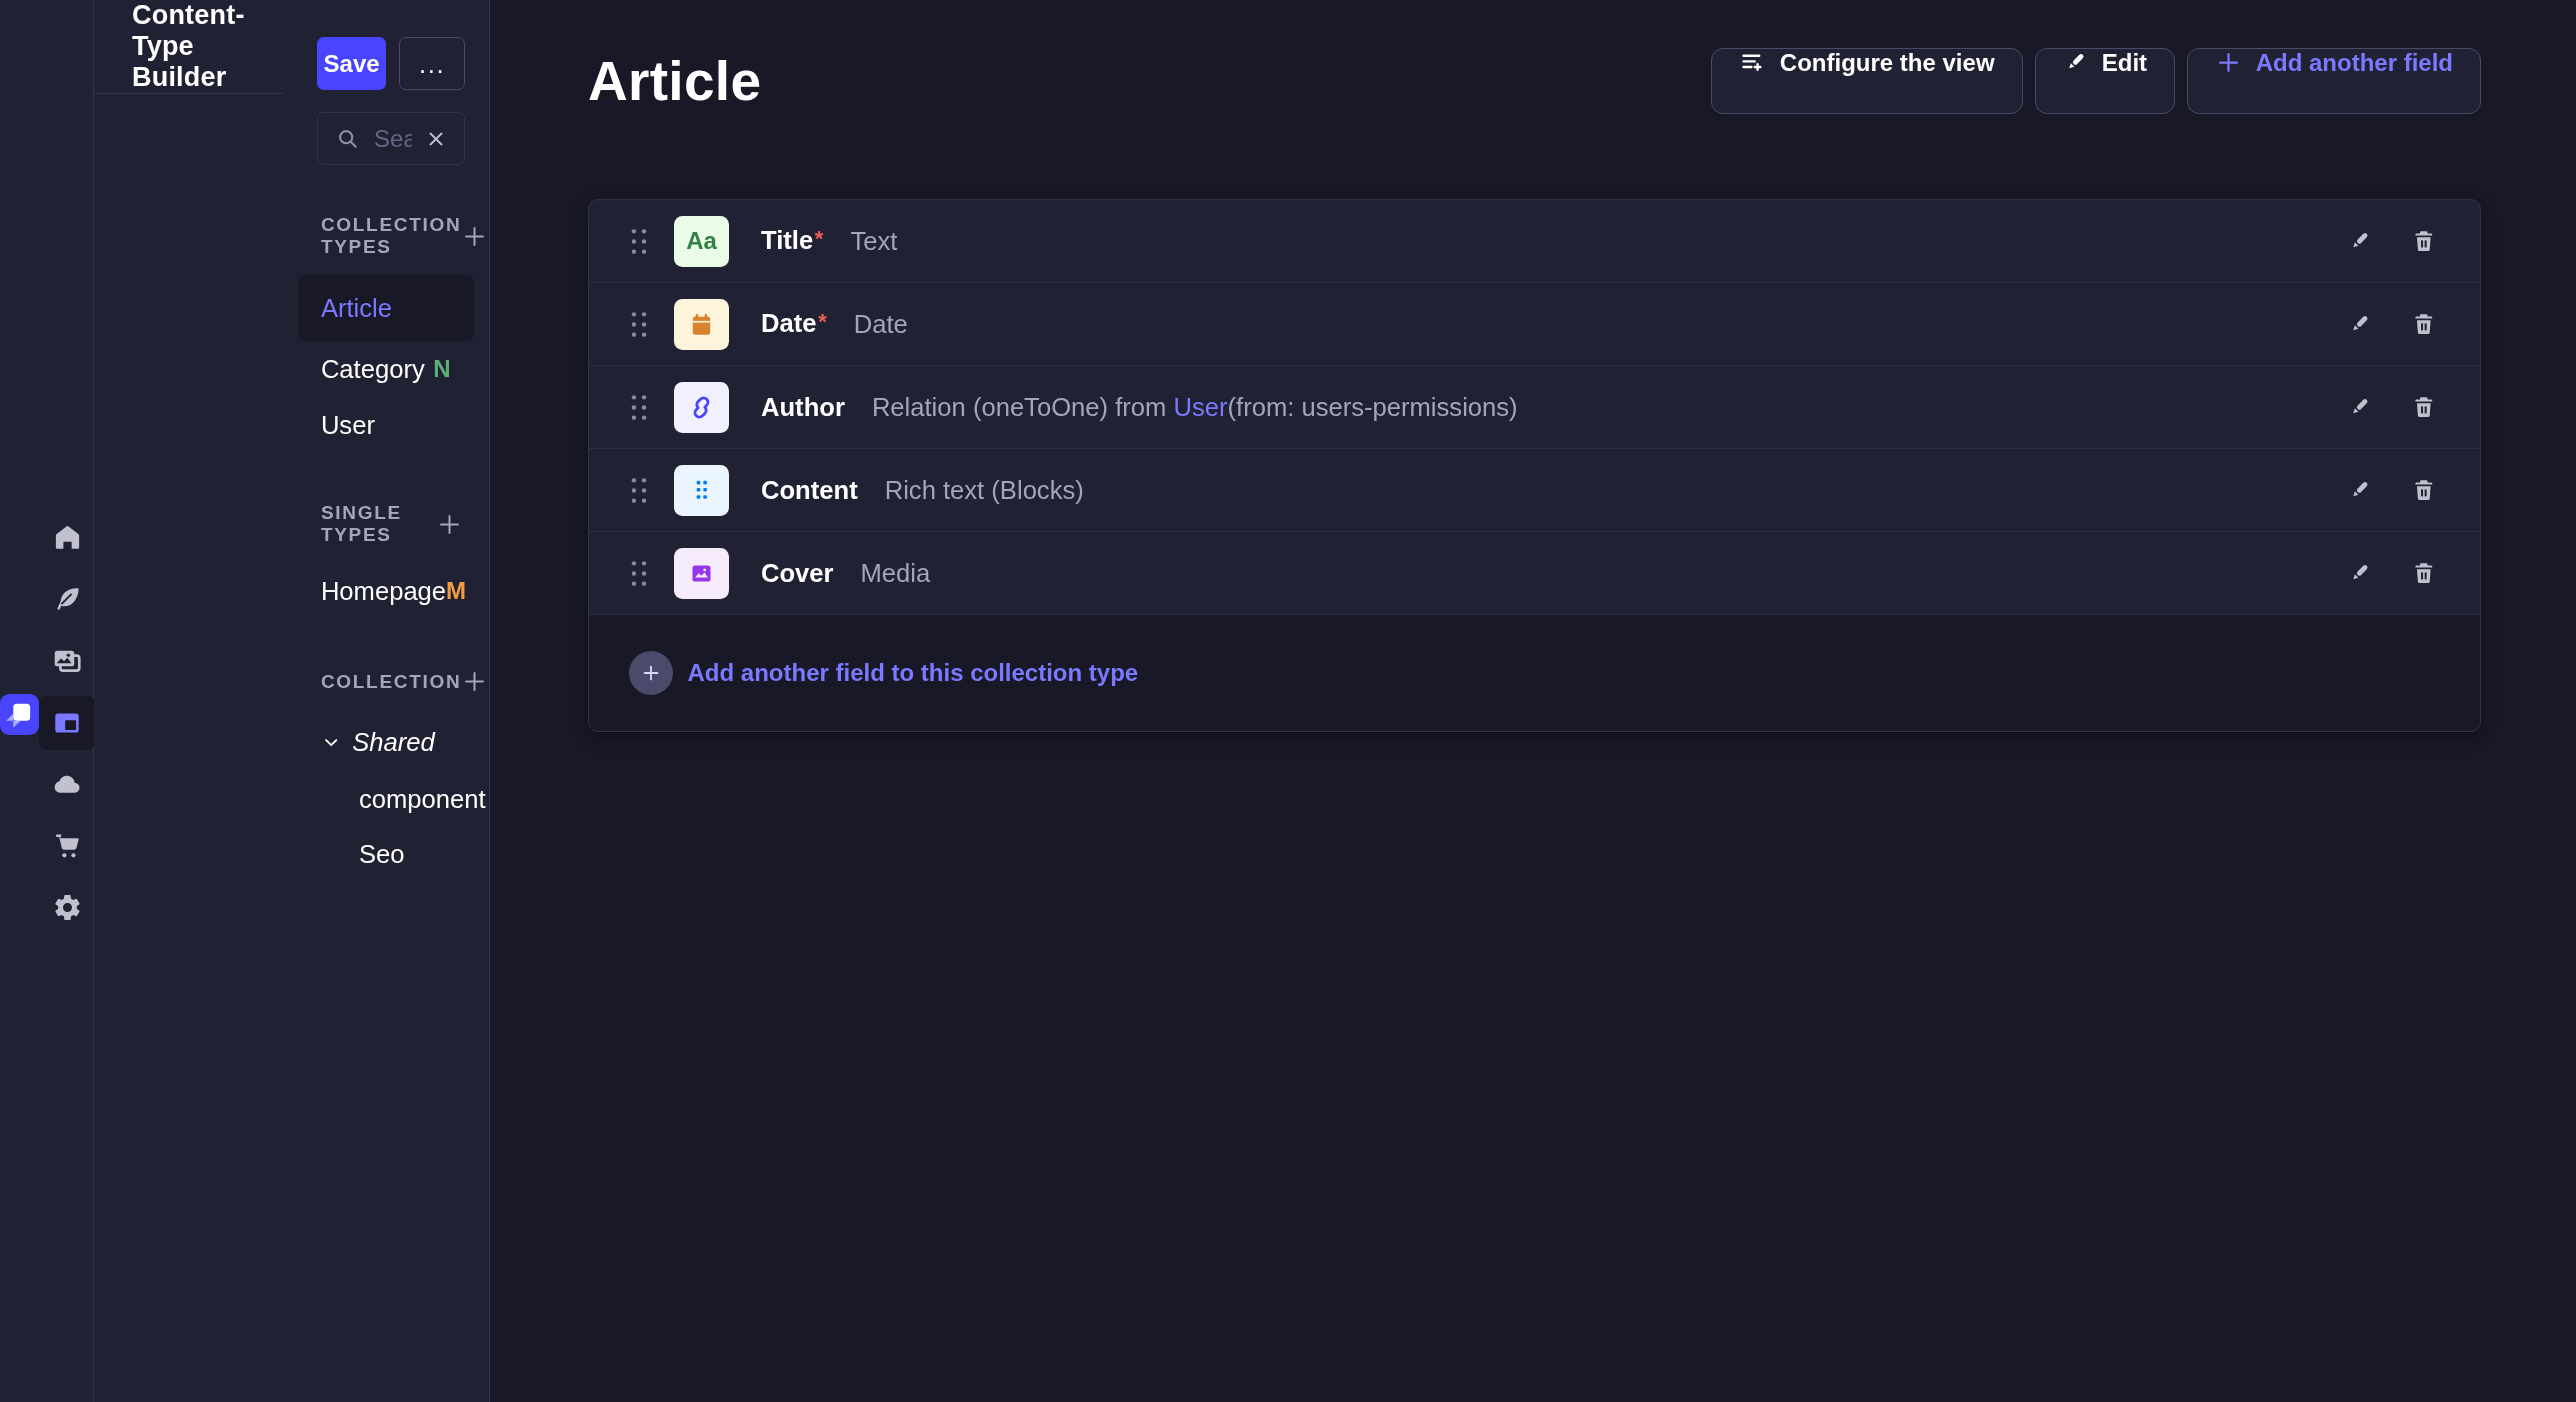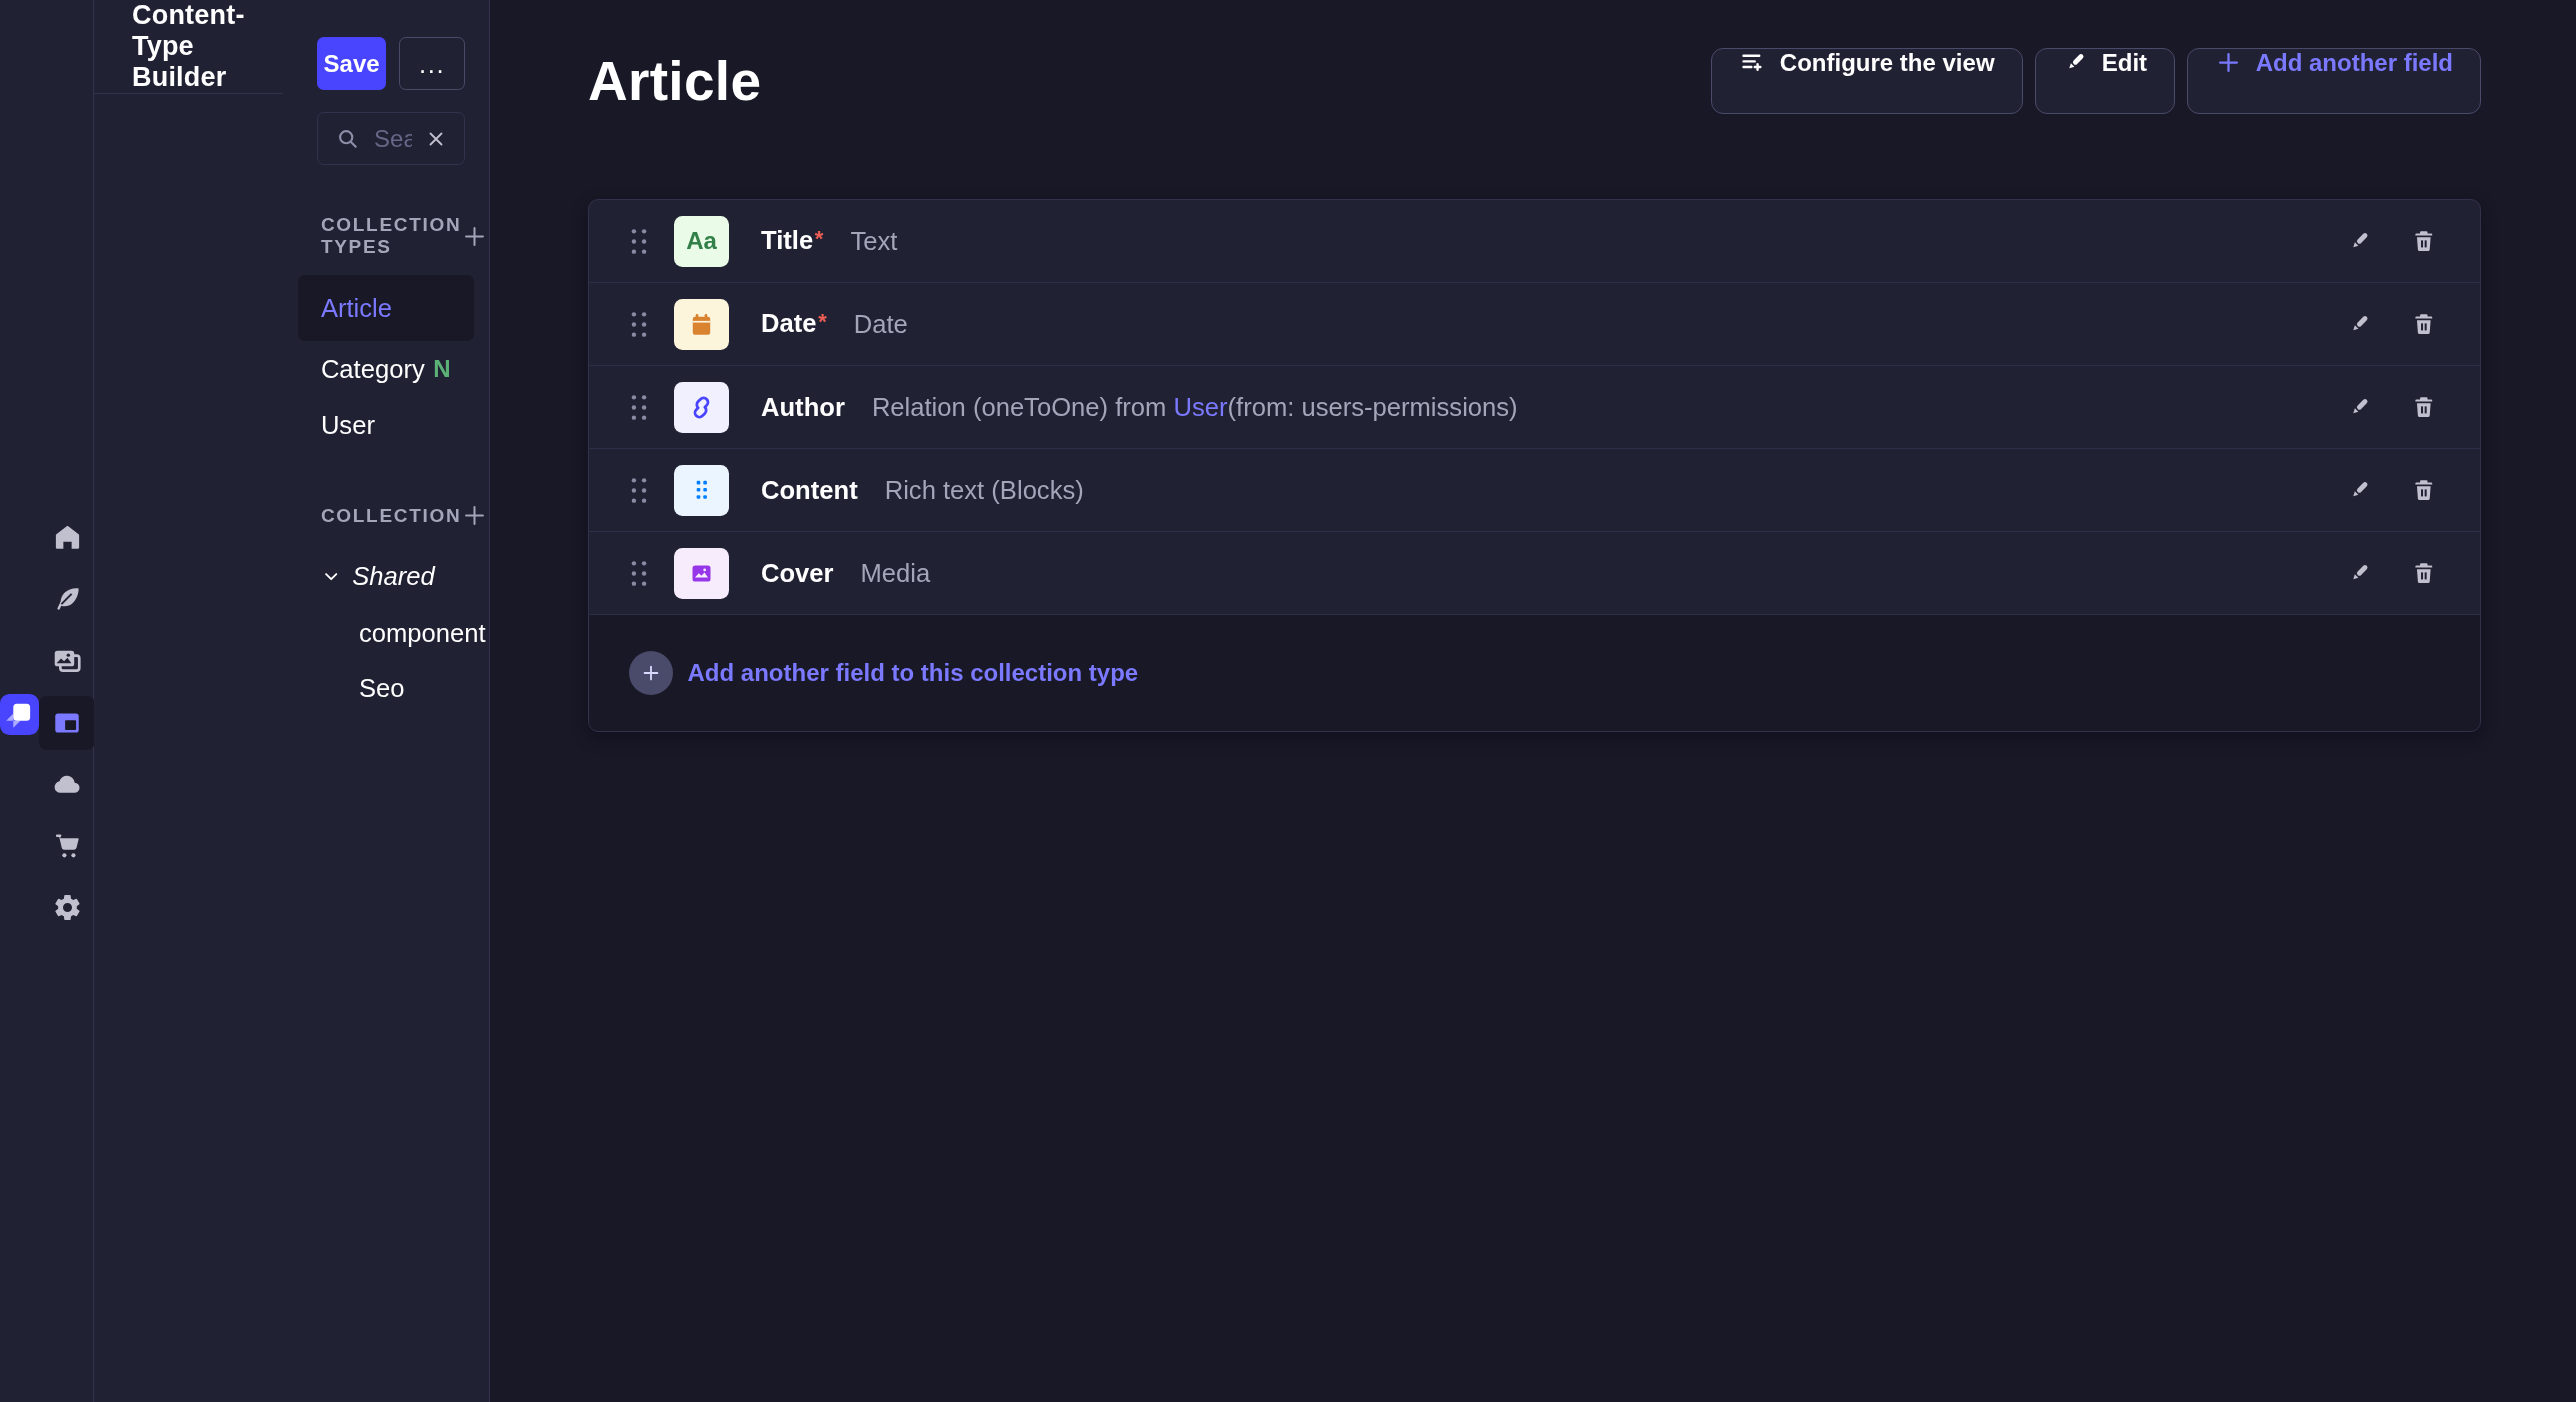--- a/index.html
+++ b/index.html
@@ -241,20 +241,36 @@
         <div class="item">
           <span>Category</span>
           <span class="badge" style="color:#5cb176">N</span>
         </div>
         <div class="item">
           <span>User</span>
         </div>
       </div>
     </div>
 
+    <div class="section">
+      <div class="section-head">
+        <span class="section-label">SINGLE TYPES</span>
+        <button class="icon-btn">
+          <svg width="27" height="27" viewBox="0 0 24 24" fill="none" stroke="#a5a5ba" stroke-width="1.8" stroke-linecap="round">
+              <path d="M12 4.5v15M4.5 12h15"></path>
+            </svg>
+        </button>
+      </div>
+      <div class="items">
+        <div class="item">
+          <span>Homepage</span>
+          <span class="badge" style="color:#f29d41">M</span>
+        </div>
+      </div>
+    </div>
 
     <div class="section">
       <div class="section-head">
         <span class="section-label">COLLECTION</span>
         <button class="icon-btn">
           <svg width="27" height="27" viewBox="0 0 24 24" fill="none" stroke="#a5a5ba" stroke-width="1.8" stroke-linecap="round">
               <path d="M12 4.5v15M4.5 12h15"></path>
             </svg>
         </button>
       </div>

